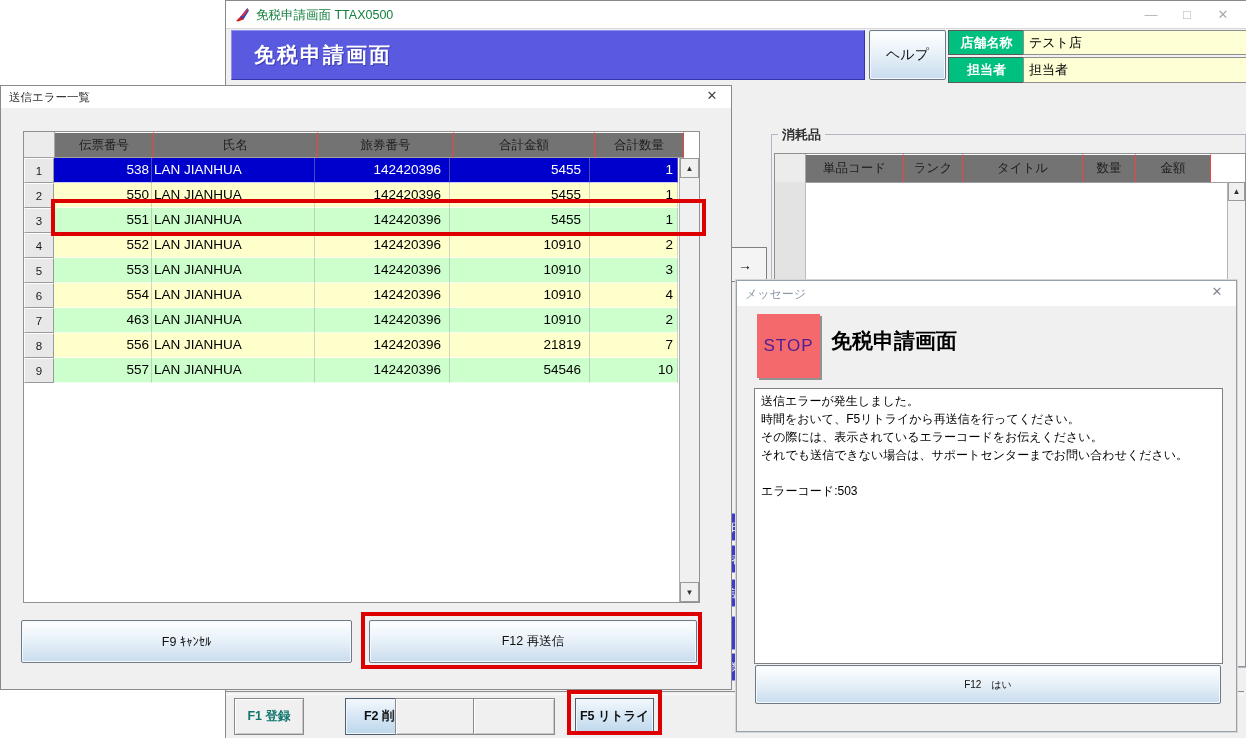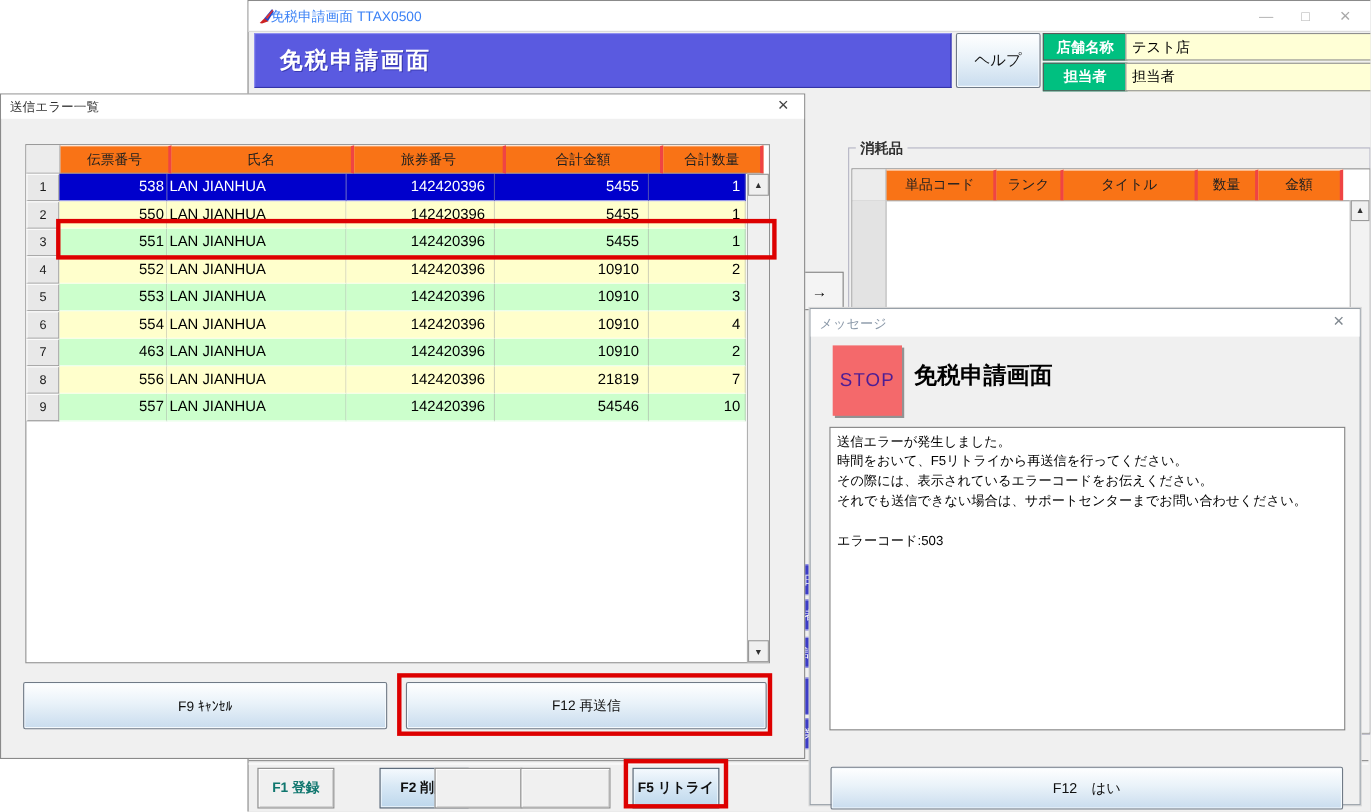--- a/index.html
+++ b/index.html
@@ -9,21 +9,21 @@
   .abs{position:absolute;}
   .btn{background:linear-gradient(180deg,#ffffff 0%,#e9f2f9 45%,#c9dcee 100%);
        border:1px solid #707a86;border-radius:2px;box-shadow:inset 0 0 0 1px #f4f9fd;
        display:flex;align-items:center;justify-content:center;font-size:12.5px;font-weight:normal;color:#101010;cursor:default;}
   .plate{background:#f0f0f0;border:1px solid #8a8a8a;
          box-shadow:inset 1px 1px 0 #ffffff, inset -1px -1px 0 #c9c9c9;}
   .xglyph{font-size:13px;color:#444;line-height:1;}
   
   #main-win{left:225px;top:0;width:1020px;height:737px;background:#f0f0f0;border:1px solid #8a8a8a;}
   #main-titlebar{left:0;top:0;right:0;height:27px;background:#fff;border-bottom:1px solid #d9d9d9;}
-  #main-title{position:absolute;left:20px;top:6px;font-size:12.5px;color:#3b82f6;text-align:right;}
+  #main-title{position:absolute;left:30px;top:6px;font-size:12.5px;color:#15803d;text-align:right;}
   #app-icon{position:absolute;left:9px;top:6px;width:15px;height:15px;}
   .winctl{position:absolute;top:6px;width:30px;text-align:center;font-size:13px;color:#b3b3b3;}
   #ctl-min{right:80px;} #ctl-max{right:44px;} #ctl-close{right:8px;color:#a9a9a9;}
   #banner{left:5px;top:29px;width:632px;height:48px;background:#5a5ae0;
           border:1px solid #3434a8;border-top-color:#8f8ff0;border-left-color:#8f8ff0;
           display:flex;align-items:center;}
   #banner span{color:#fff;font-size:21px;font-weight:bold;letter-spacing:2px;padding-left:22px;
                text-shadow:1px 1px 0 #3a3ab0;}
   #help-btn{left:643px;top:29px;width:75px;height:48px;font-size:14px;font-weight:normal;}
   .glabel{background:#00c080;border:1px solid #5a5a5a;color:#fff;font-weight:bold;font-size:13px;
@@ -33,21 +33,21 @@
   #store-value{left:797px;top:29px;width:218px;height:23px;}
   #staff-label{left:722px;top:56px;width:75px;height:24px;}
   #staff-value{left:797px;top:56px;width:218px;height:24px;}
   
   #cons-group{left:545px;top:133px;width:473px;height:532px;border:1px solid #b4b4c4;}
   #cons-label{position:absolute;left:6px;top:-9px;background:#f0f0f0;padding:0 4px;font-size:13px;font-weight:bold;color:#303030;}
   #cons-table{left:548px;top:152px;width:470px;height:512px;background:#fff;border:1px solid #909090;}
   .chead{display:flex;height:28px;border-bottom:1px solid #9e9e9e;}
   .chead .hstub{width:30px;background:#ececec;border-right:1px solid #a8a8a8;}
   .hrep{display:contents;}
-  .hcell{background:#f97316;border-right:3px solid #ef4444;border-top:1px solid #fdfdfd;
+  .hcell{background:#737373;border-right:1px solid #ef4444;border-top:1px solid #fdfdfd;
          display:flex;align-items:center;justify-content:center;font-size:12.5px;color:#202020;}
   #cons-table .hrep div:nth-of-type(1){width:97px;}
   #cons-table .hrep div:nth-of-type(2){width:58px;}
   #cons-table .hrep div:nth-of-type(3){width:119px;}
   #cons-table .hrep div:nth-of-type(4){width:52px;}
   #cons-table .hrep div:nth-of-type(5){width:74px;}
   #cons-stub{position:absolute;left:0;top:28px;bottom:0;width:30px;background:#e3e3e3;border-right:1px solid #bcbcbc;}
   .vscroll{position:absolute;right:0;top:28px;bottom:0;width:17px;background:#f2f2f2;border-left:1px solid #b4b4b4;}
   .sbtn{height:17px;background:#f0f0f0;border:1px solid #9a9a9a;font-size:8px;color:#303030;
         display:flex;align-items:center;justify-content:center;}
@@ -117,21 +117,21 @@
   #msg-dlg .dlg-titlebar{height:25px;}
   #msg-dlg .dlg-title{color:#8a98a8;font-size:12px;top:5px;}
   #msg-dlg .dlg-close{top:4px;color:#808890;}
   #stop-icon{left:20px;top:33px;width:63px;height:64px;background:#f4696b;
              box-shadow:2px 2px 0 rgba(70,70,70,.55);display:flex;align-items:center;justify-content:center;
              color:#4c1d95;font-size:17px;letter-spacing:1px;}
   #msg-heading{left:94px;top:46px;font-size:21px;font-weight:bold;color:#000;}
   #msg-text{left:17px;top:107px;width:469px;height:276px;background:#fff;border:1px solid #808080;
             padding:3px 6px;box-sizing:border-box;font-size:12px;line-height:18px;overflow:hidden;}
   .mline{min-height:18px;white-space:nowrap;}
-  #msg-ok{left:18px;top:416px;width:464px;height:37px;font-size:13px;}
+  #msg-ok{left:18px;top:384px;width:464px;height:37px;font-size:10px;}
 </style>
 </head>
 <body>
 
 <div id="page">
 
   <div id="main-win" class="abs">
     <div id="main-titlebar" class="abs">
       <svg id="app-icon" viewBox="0 0 14 14">
         <path d="M1 13 L5.5 8.5 L8.5 11.5 L3 13.5 Z" fill="#cc2222"></path>

